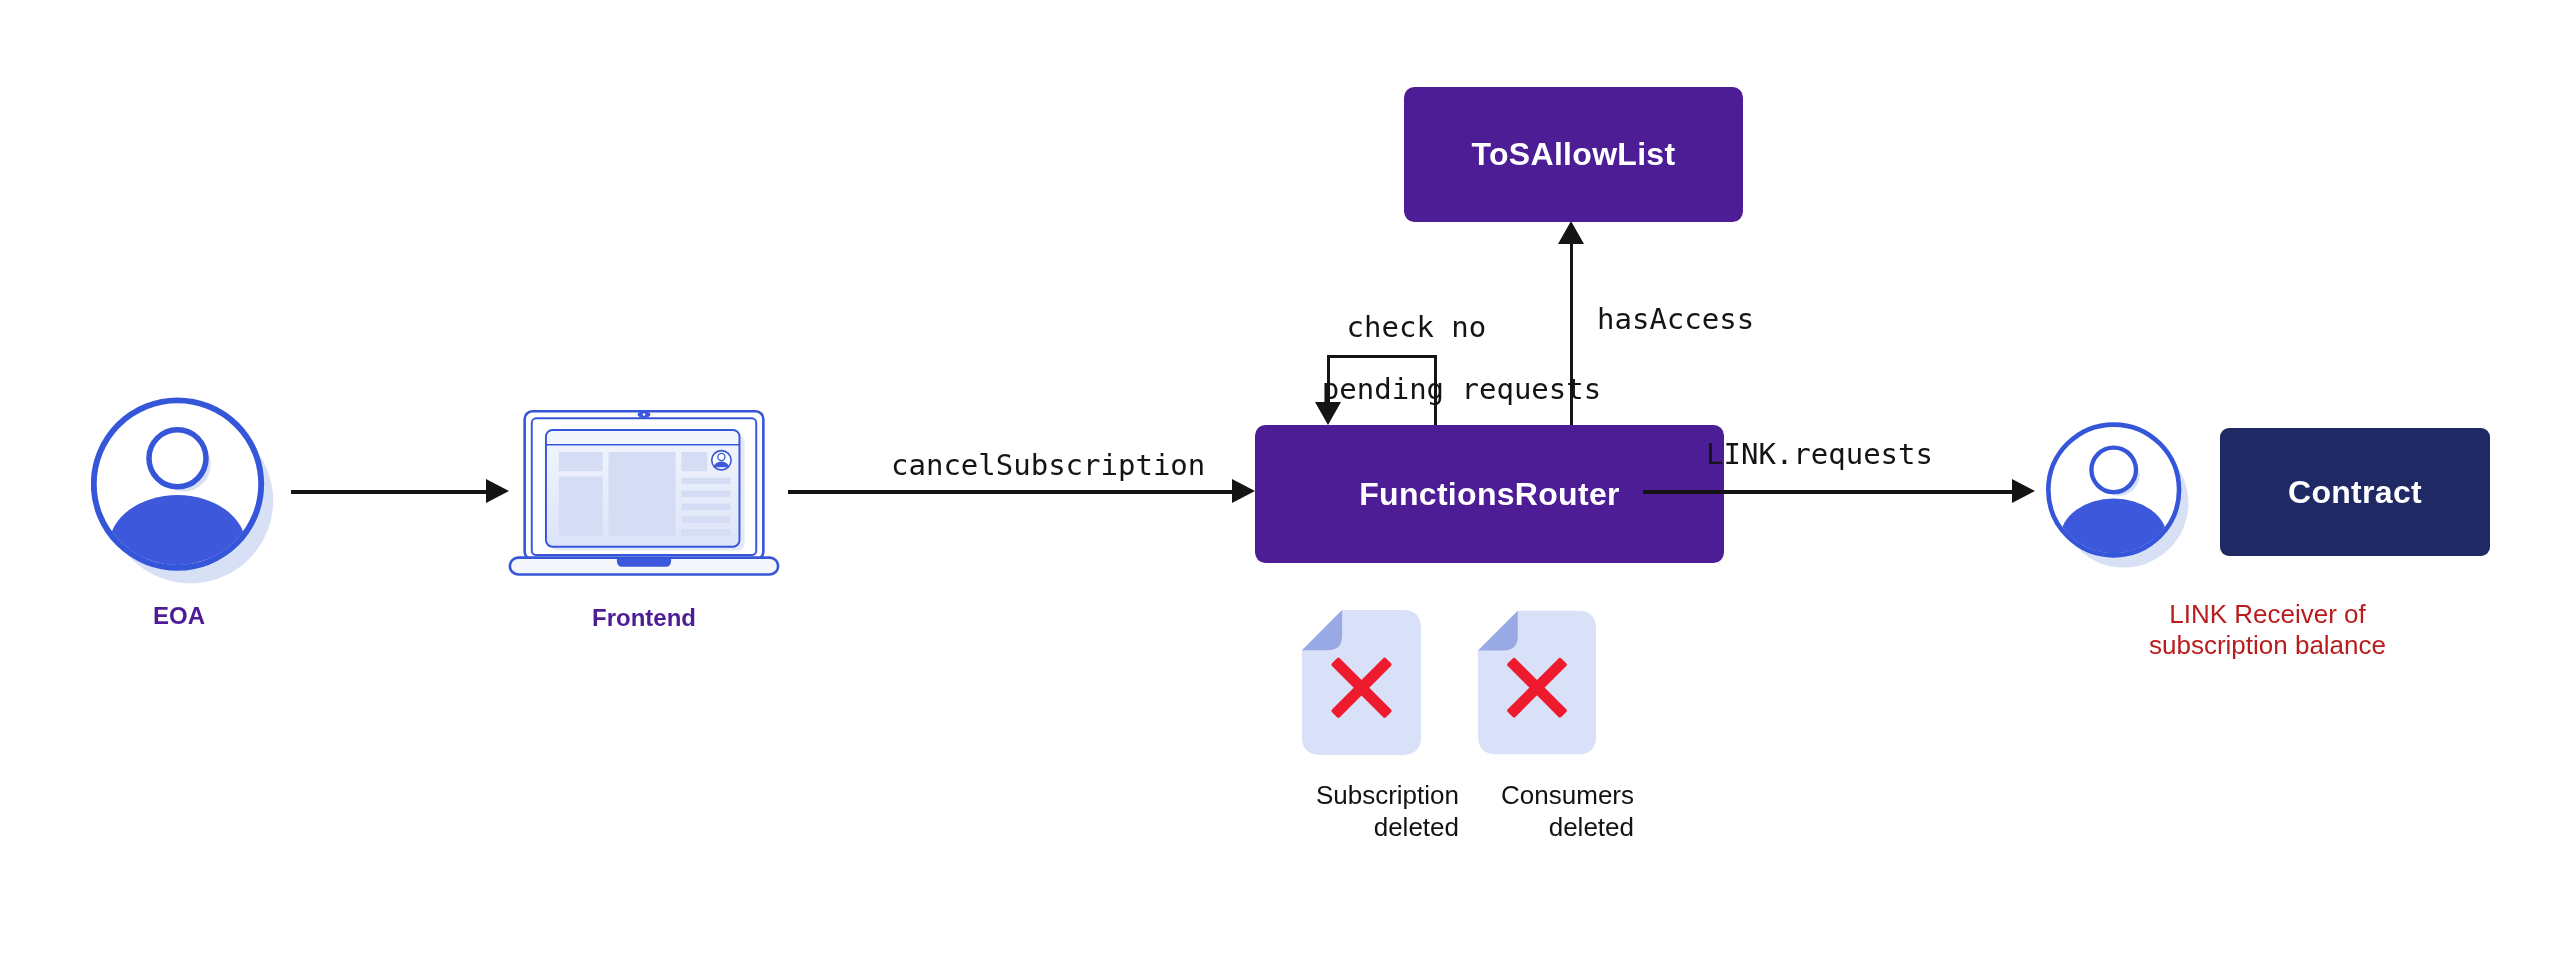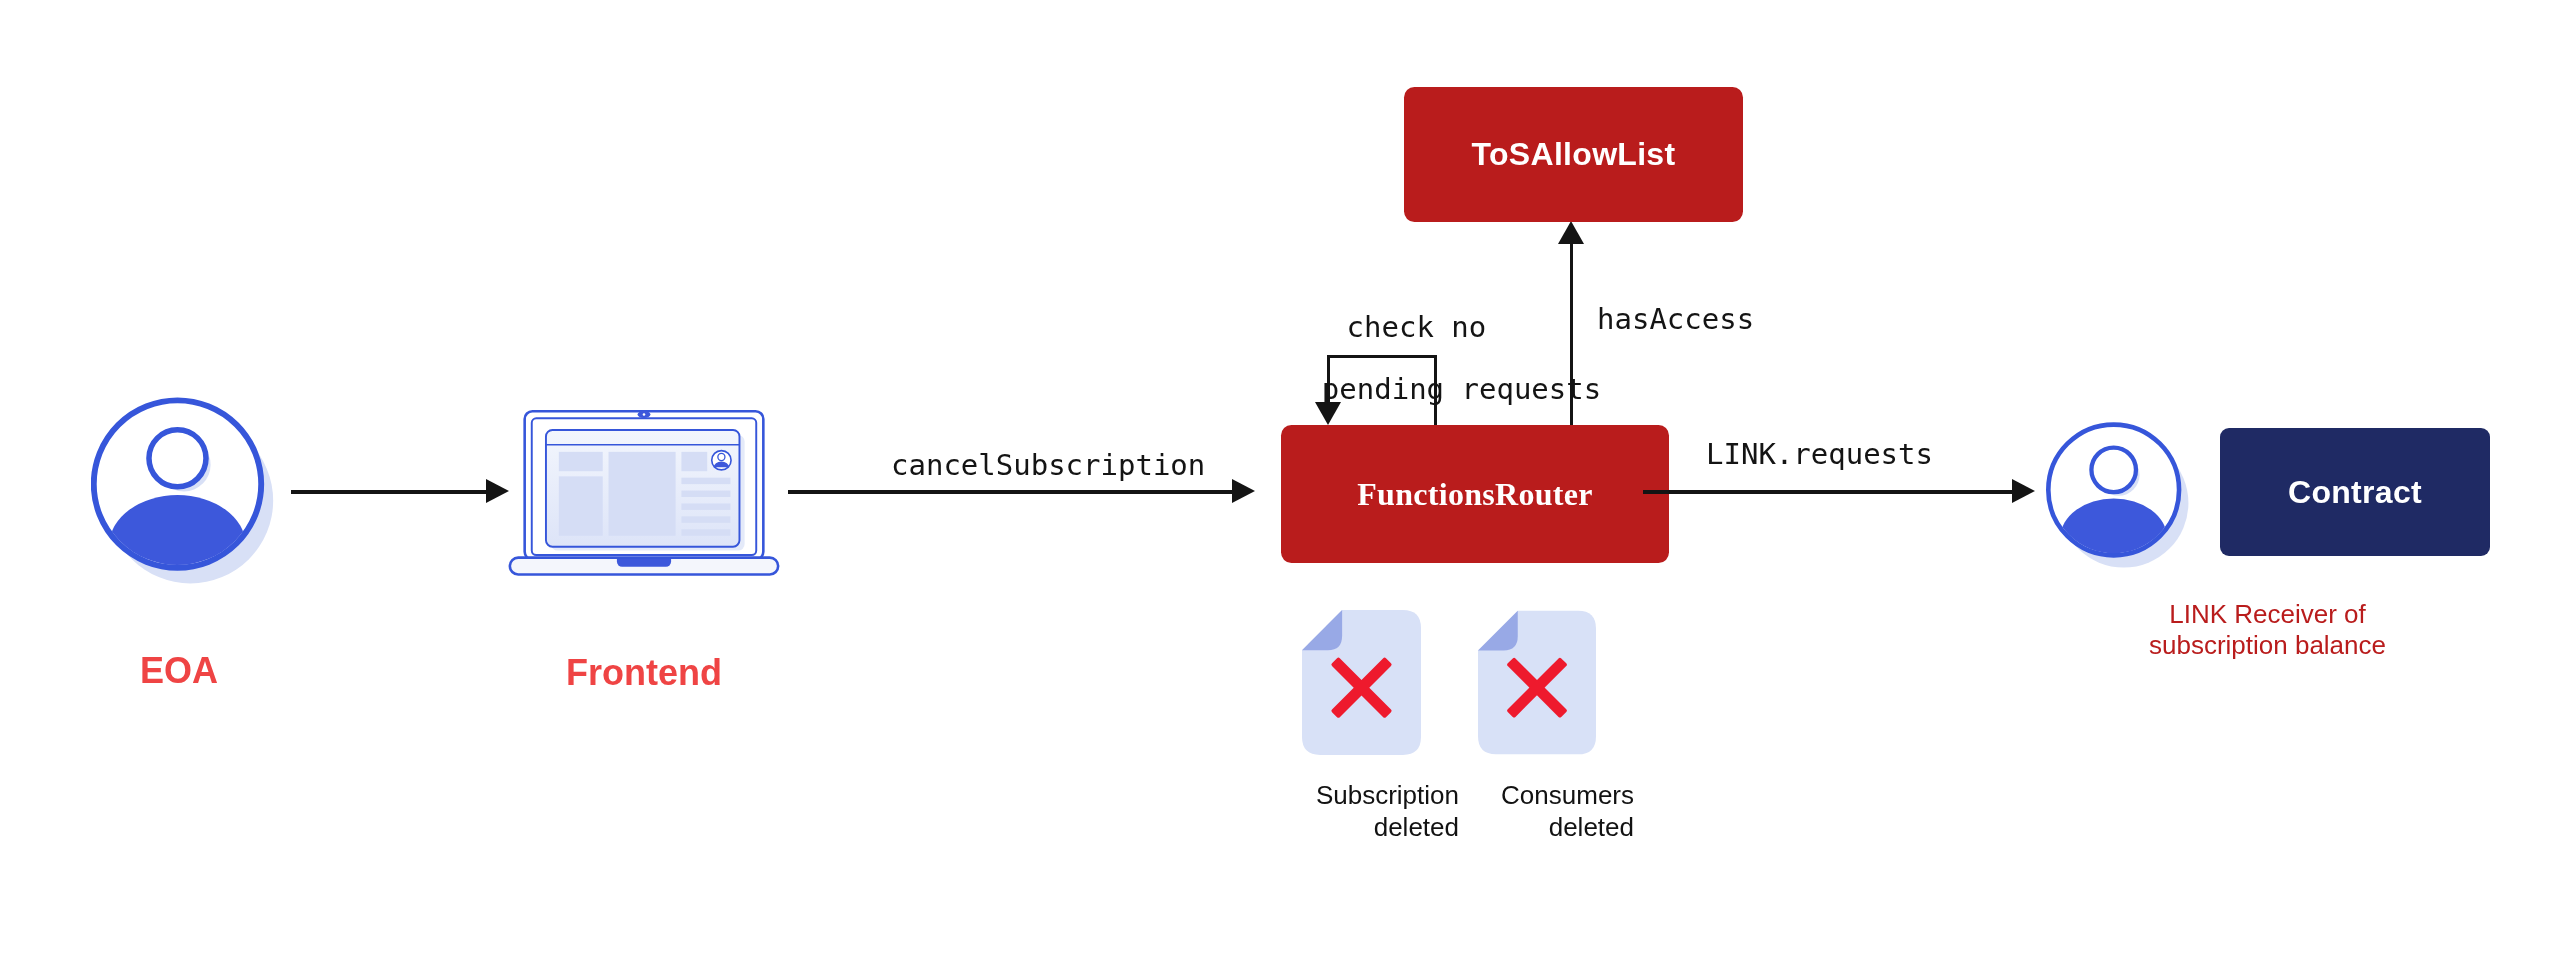--- a/index.html
+++ b/index.html
@@ -2,39 +2,39 @@
 <html style="font-size:10.4px"><head>
 <meta charset="utf-8">
 <style>
   html,body{margin:0;padding:0;background:#ffffff;}
   .canvas{
     position:relative;width:2576px;height:972px;background:#ffffff;overflow:hidden;
     font-family:"Liberation Sans", sans-serif;
   }
   .node-box{
     position:absolute;display:flex;align-items:center;justify-content:center;
-    background:#b91c1c;border-radius:10.4px;color:#ffffff;
+    background:#4c1d95;border-radius:10.4px;color:#ffffff;
     font-weight:bold;font-size:32px;letter-spacing:0.3px;
   }
   .node-box.navy{background:#1F2A64;border-radius:9px;}
   .arrow-line{position:absolute;background:#141414;height:3.9px;}
   .vline{position:absolute;background:#141414;width:3.2px;}
   .hline{position:absolute;background:#141414;height:3.2px;}
   .arrowhead-right{position:absolute;width:0;height:0;
     border-left:23px solid #141414;border-top:12.3px solid transparent;border-bottom:12.3px solid transparent;}
   .arrowhead-up{position:absolute;width:0;height:0;
     border-bottom:23px solid #141414;border-left:13px solid transparent;border-right:13px solid transparent;}
   .arrowhead-down{position:absolute;width:0;height:0;
     border-top:23px solid #141414;border-left:13px solid transparent;border-right:13px solid transparent;}
   .code-label{
     position:absolute;font-family:"DejaVu Sans Mono", monospace;font-size:29px;color:#141414;
     text-align:center;line-height:31px;white-space:pre;
   }
   .icon-caption{
-    position:absolute;text-align:center;font-weight:bold;font-size:36px;color:#ef4444;margin-top:48px;
+    position:absolute;text-align:center;font-weight:bold;font-size:24px;color:#4c1d95;
   }
   .plain-caption{
     position:absolute;text-align:center;font-size:26px;line-height:31px;color:#b91c1c;
   }
   .doc-caption{
     position:absolute;text-align:right;font-size:26px;line-height:32px;color:#121212;
   }
   svg{position:absolute;display:block;}
 </style>
 </head>
@@ -90,21 +90,21 @@
     <path d="M318,92 a12,9 0 0 1 24,0 z" fill="#3D58DB"></path>
     <rect x="2" y="232" width="416" height="26" rx="13" fill="#F4F6FC" stroke="#3656DA" stroke-width="4"></rect>
     <path d="M168,234 h84 v4 a8,8 0 0 1 -8,8 h-68 a8,8 0 0 1 -8,-8 z" fill="#3D58DB"></path>
   </svg>
   <div class="icon-caption" style="left:547px;top:604px;width:194px;">Frontend</div>
 
   <div class="arrow-line" style="left:788px;top:490px;width:444px;"></div>
   <div class="arrowhead-right" style="left:1232px;top:479px;"></div>
   <div class="code-label" style="left:891px;top:450px;width:259px;">cancelSubscription</div>
 
-  <div class="node-box" style="left:1281px;top:425px;width:388px;height:138px;font-family:Liberation Serif, serif;">
+  <div class="node-box" style="left:1255px;top:425px;width:469px;height:138px;">
     <span>FunctionsRouter</span>
   </div>
 
   <div class="vline" style="left:1434px;top:355px;height:70px;"></div>
   <div class="hline" style="left:1327px;top:355px;width:110px;"></div>
   <div class="vline" style="left:1327px;top:355px;height:47px;"></div>
   <div class="arrowhead-down" style="left:1315px;top:402px;"></div>
   <div class="code-label" style="left:1252px;top:281px;width:259px;">
     <span>check no</span><br>
     <span>pending requests</span>

